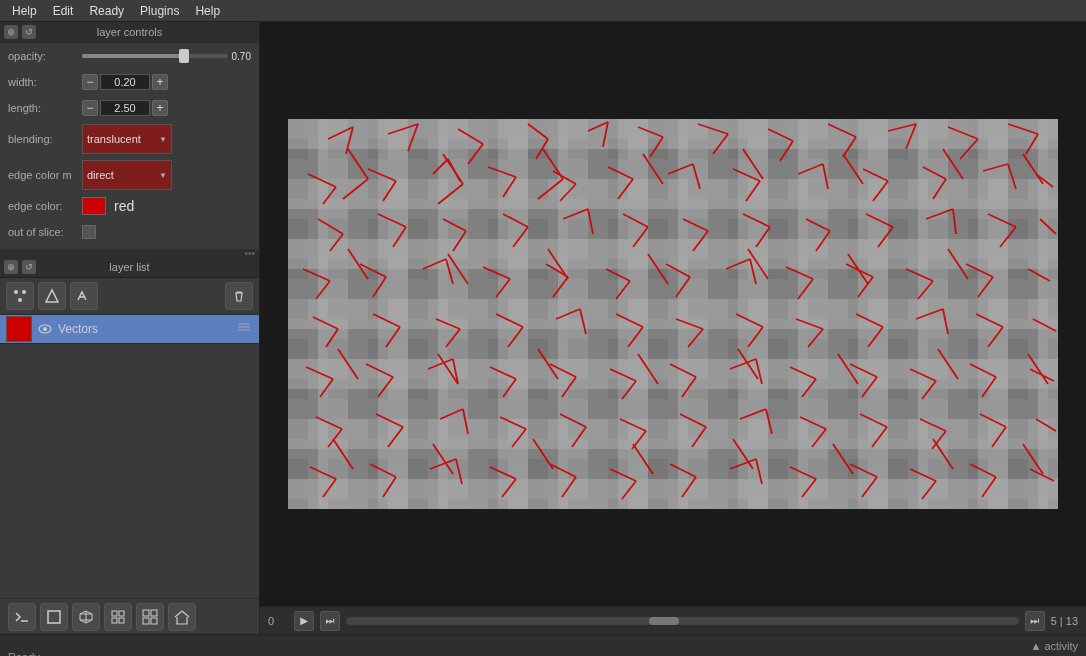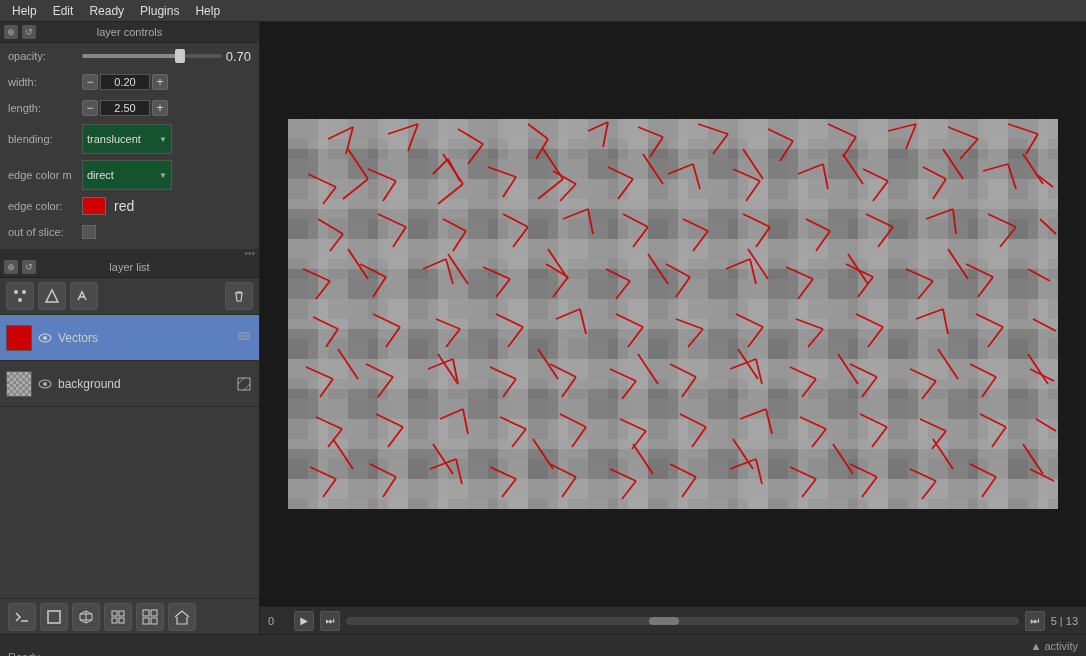--- a/index.html
+++ b/index.html
@@ -88,21 +88,21 @@
       gap: 4px;
       min-height: 26px;
     }
     .control-label {
       color: #aaa;
       font-size: 11px;
       min-width: 70px;
     }
     .control-value {
       color: #ddd;
-      font-size: 13px;
+      font-size: 10px;
     }
 
     
     .opacity-slider-container {
       flex: 1;
       height: 4px;
       background: #555;
       border-radius: 2px;
       position: relative;
     }
@@ -143,21 +143,21 @@
       color: #ddd;
       text-align: center;
       font-size: 11px;
       padding: 1px 2px;
     }
 
     
     .dropdown {
       display: flex;
       align-items: center;
-      background: #14532d;
+      background: #7f1d1d;
       border: 1px solid #555;
       padding: 8px 4px;
       cursor: pointer;
       min-width: 90px;
       justify-content: space-between;
       font-size: 11px;
       color: #ddd;
     }
     .dropdown-arrow {
       font-size: 8px;
@@ -239,21 +239,21 @@
     .delete-btn {
       margin-left: auto;
       background: #4a4a4a;
     }
 
     
     .layer-item {
       display: flex;
       align-items: center;
       padding: 2px 6px;
-      height: 46px;
+      height: 29px;
       border-bottom: 1px solid #2a2a2a;
       cursor: pointer;
       gap: 4px;
     }
     .layer-item.active {
       background: #5b7fbf;
     }
     .layer-thumb {
       width: 26px; height: 26px;
       border: 1px solid #555;
@@ -539,36 +539,20 @@
         <span class="layer-name">Vectors</span>
         <div class="layer-type-icon">
           <svg width="16" height="16" viewBox="0 0 16 16">
             <line x1="2" y1="6" x2="14" y2="6" stroke="#aaa" stroke-width="1"></line>
             <line x1="2" y1="9" x2="14" y2="9" stroke="#aaa" stroke-width="1"></line>
             <line x1="2" y1="3" x2="14" y2="3" stroke="#aaa" stroke-width="1"></line>
           </svg>
         </div>
       </div>
 
-      <div class="layer-item">
-        <div class="layer-thumb layer-thumb-background"></div>
-        <div class="layer-eye">
-          <svg width="14" height="10" viewBox="0 0 14 10">
-            <ellipse cx="7" cy="5" rx="6" ry="4" fill="none" stroke="#aaa" stroke-width="1.2"></ellipse>
-            <circle cx="7" cy="5" r="2" fill="#aaa"></circle>
-          </svg>
-        </div>
-        <span class="layer-name">background</span>
-        <div class="layer-type-icon">
-          <svg width="16" height="16" viewBox="0 0 16 16">
-            <rect x="2" y="2" width="12" height="12" fill="none" stroke="#aaa" stroke-width="1"></rect>
-            <path d="M2 8 L8 2 M8 14 L14 8" stroke="#aaa" stroke-width="0.8"></path>
-          </svg>
-        </div>
-      </div>
 
     </div>
 
     <div id="bottom-toolbar">
       <div class="bottom-tool-btn">
         <svg width="16" height="16" viewBox="0 0 16 16">
           <path d="M2 4 L6 8 L2 12 M7 12h7" stroke="#ccc" stroke-width="1.5" fill="none"></path>
         </svg>
       </div>
       <div class="bottom-tool-btn">

